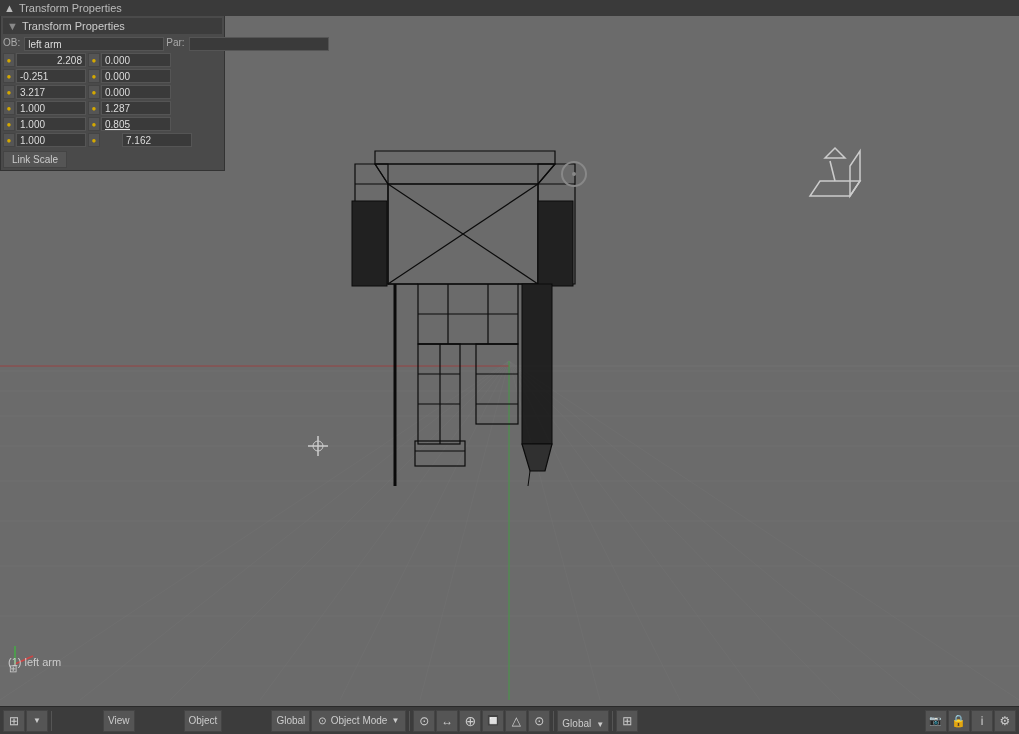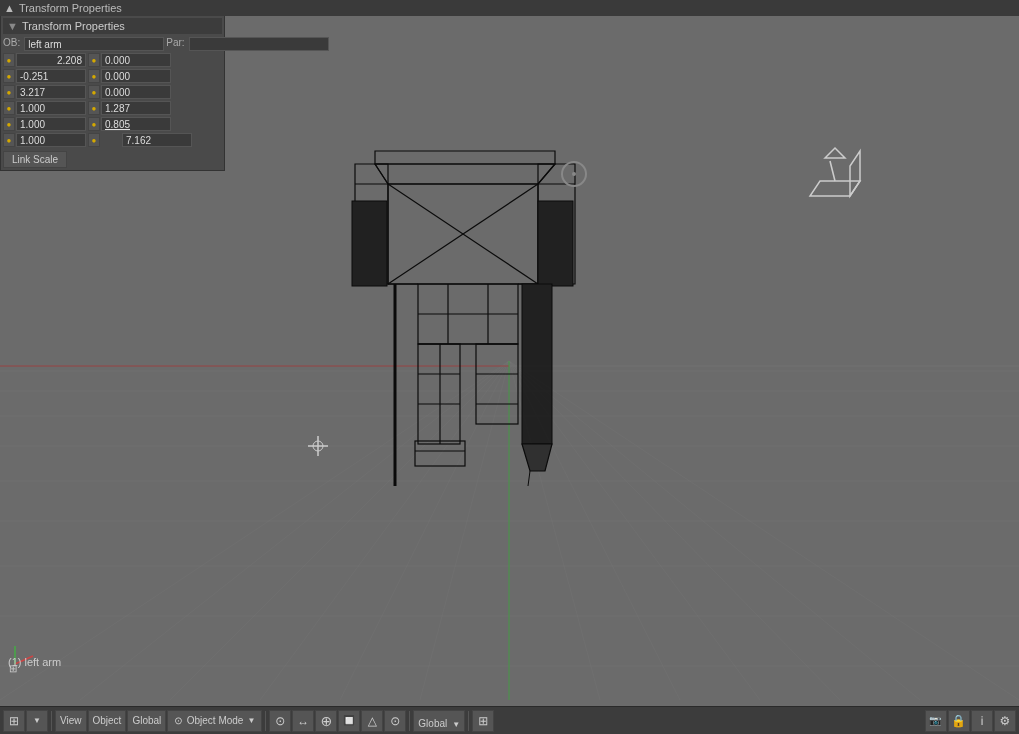--- a/index.html
+++ b/index.html
@@ -138,20 +138,21 @@
       border: 1px solid #444;
       color: #ccc;
       font-size: 10px;
       padding: 2px 4px;
       height: 22px;
       cursor: pointer;
       display: flex;
       align-items: center;
       gap: 2px;
       white-space: nowrap;
+      margin-left: 48px;
     }
 
     .tb-separator {
       width: 1px;
       height: 20px;
       background: #555;
       margin: 0 2px;
     }
 
     .tb-dropdown {

